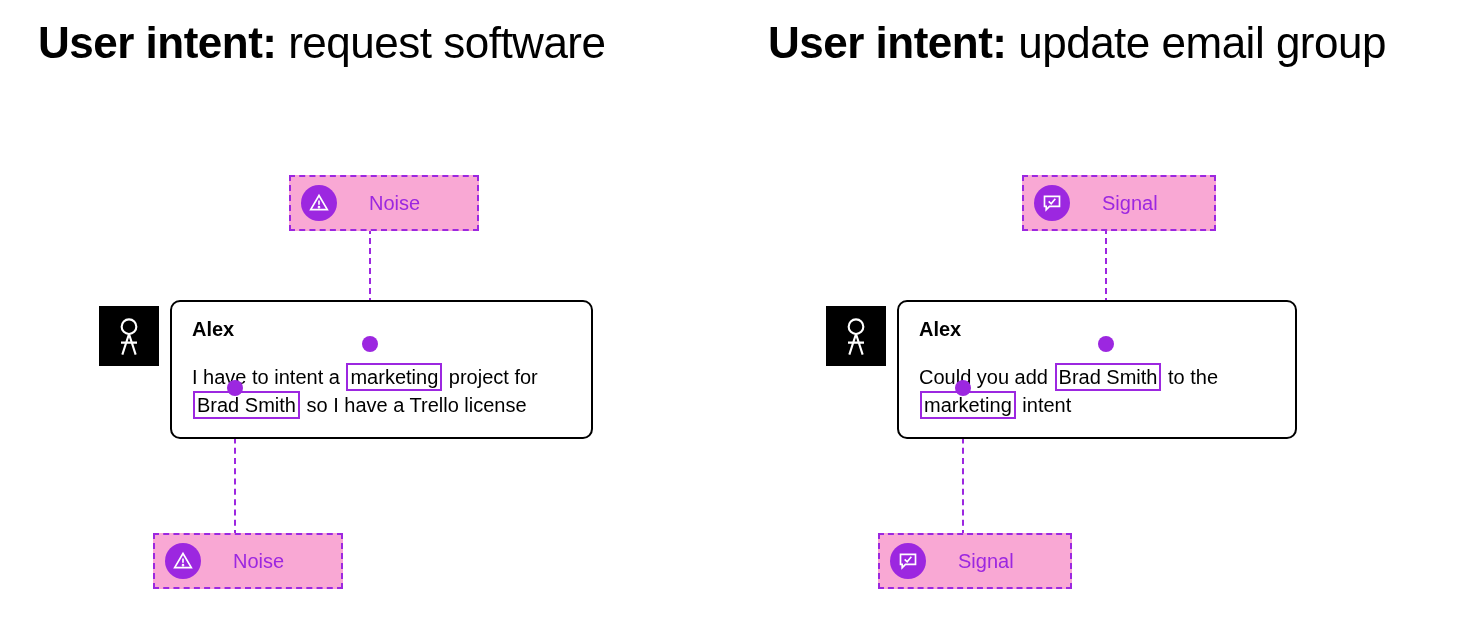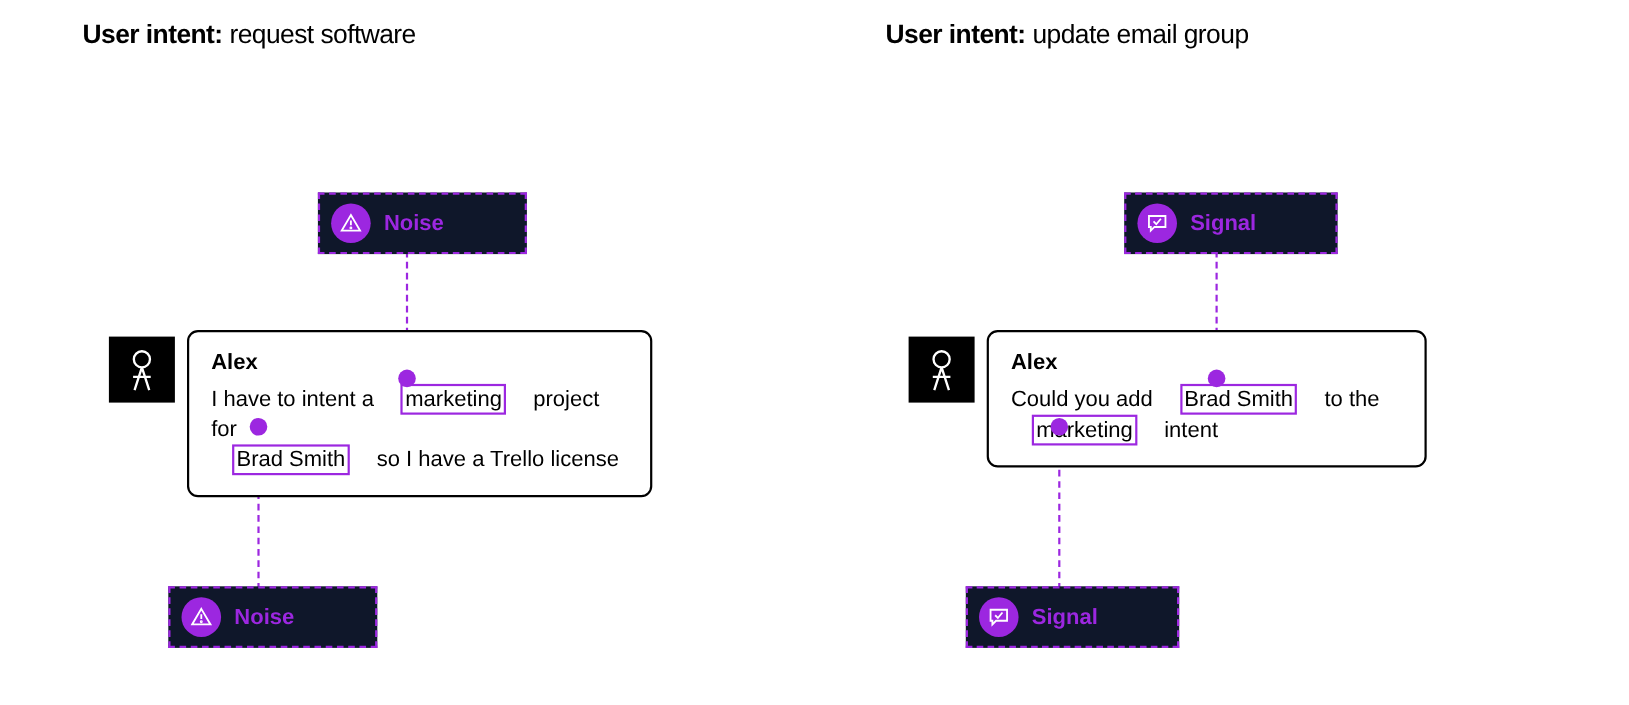--- a/index.html
+++ b/index.html
@@ -12,24 +12,23 @@
     width:1481px;
     height:641px;
     background:#ffffff;
     font-family:Helvetica,Arial,sans-serif;
     position:relative;
     overflow:hidden;
     color:#000;
   }
   .heading{
     position:absolute;
-    font-size:24px;
+    font-size:44px;
     letter-spacing:-0.5px;
     white-space:nowrap;
-    margin-left:37px;
   }
   .heading b{font-weight:700;}
   .heading span.light{font-weight:400;}
 
   
   .avatar{
     position:absolute;
     width:60px;height:60px;
     background:#000;
     display:flex;align-items:center;justify-content:center;
@@ -40,45 +39,44 @@
     position:absolute;
     border:2px solid #000;
     border-radius:10px;
     background:#fff;
     padding:14px 20px 18px 20px;
     box-sizing:border-box;
     font-size:20px;
     line-height:1.35;
     z-index:2;
   }
-  .bubble .name{font-weight:700;display:block;margin-bottom:6px;}
+  .bubble .name{font-weight:700;display:block;margin-bottom:20px;}
   .bubble .msg{font-weight:400;}
   .hl{
     display:inline-block;
     border:2px solid var(--purple);
     padding:0 2px;
-    margin:0 19px;
+    margin:0 1px;
     line-height:1.2;
   }
 
   
   .pill{
     position:absolute;
     border:2px dashed var(--purple);
-    background:#0f172a;
+    background:#f9a8d4;
     height:56px;
     box-sizing:border-box;
     display:flex;
     align-items:center;
     padding:0 28px 0 10px;
-    gap:12px;
+    gap:32px;
     color:var(--purple);
     font-size:20px;
     z-index:2;
-    font-weight:bold;
   }
   .pill .ico{
     width:36px;height:36px;border-radius:50%;
     background:var(--purple);
     display:flex;align-items:center;justify-content:center;
   }
   .pill .ico svg{width:20px;height:20px;}
 
   
   .vline{

